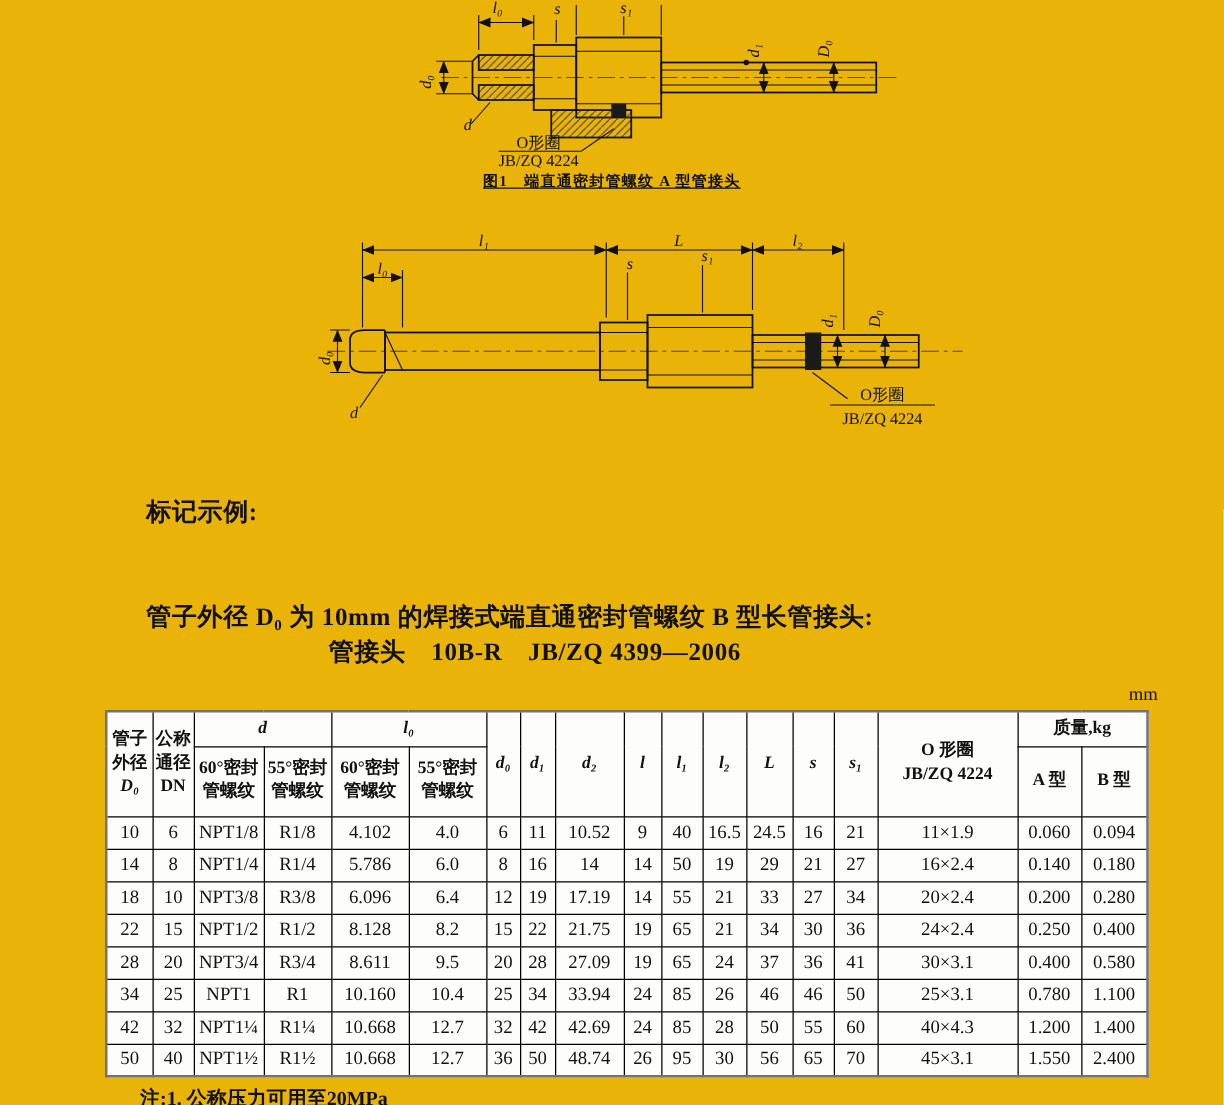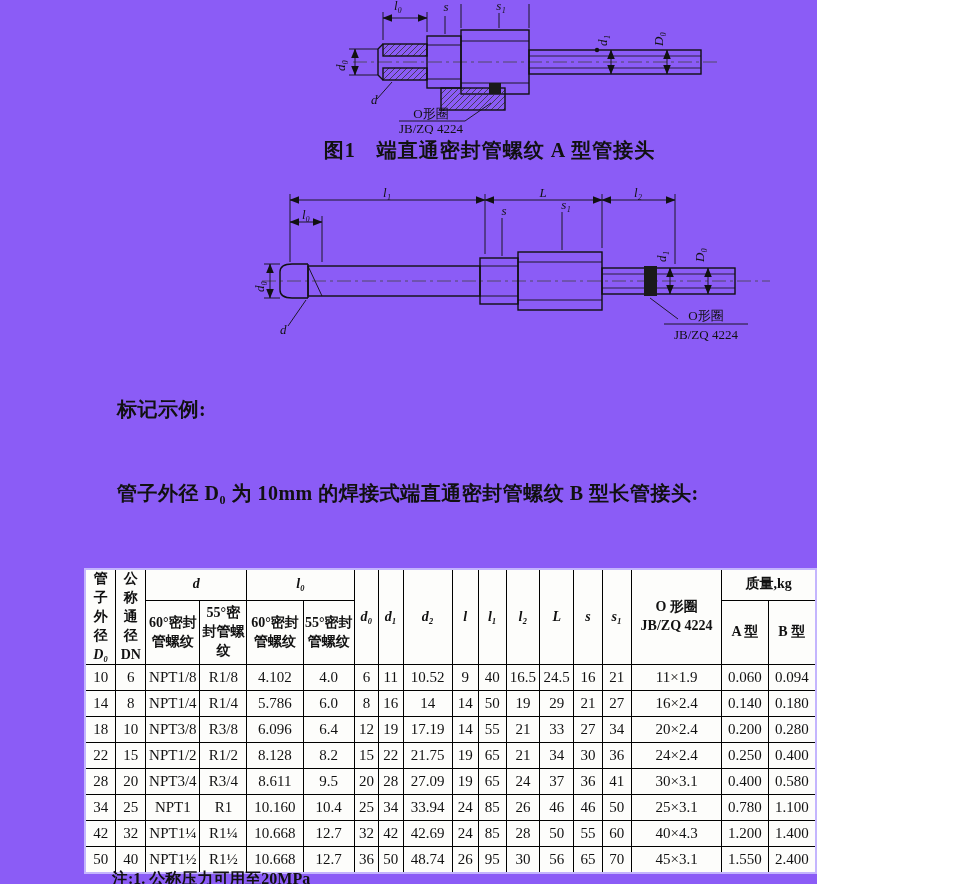--- a/index.html
+++ b/index.html
@@ -1,35 +1,35 @@
 <!DOCTYPE html>
 <html><head>
 <meta charset="utf-8">
 <style>
   * { margin:0; padding:0; box-sizing:border-box; }
   html,body { background:#ffffff; }
   .page {
-    position:relative; width:817px; height:884px; overflow:hidden;
-    background:#8b5cf6; color:#111;
+    position:relative; width:979px; height:884px; overflow:hidden;
+    background:#eab308; color:#111;
     font-family:"Liberation Serif","DejaVu Serif",serif;
   }
   .abs { position:absolute; }
   .caption {
     position:absolute; left:0; width:979px; text-align:center;
-    font-weight:bold; font-size:20px; letter-spacing:1px; white-space:nowrap;
+    font-weight:bold; font-size:12px; letter-spacing:1px; white-space:nowrap;text-decoration:underline;
   }
   .markline {
     position:absolute; font-size:20px; font-weight:600;
     letter-spacing:0.5px; white-space:nowrap;
   }
   .tbl-title { position:absolute; font-weight:bold; font-size:16px; }
   .unit { position:absolute; font-size:15px; }
   table.dim {
     position:absolute; left:84px; top:568px;
-    border-collapse:collapse; border:2px solid #c4b5fd; table-layout:fixed;
+    border-collapse:collapse; border:2px solid #737373; table-layout:fixed;
     background:#fdfdfb;
   }
   .dim th, .dim td {
     border:1px solid #000; text-align:center; vertical-align:middle;
     font-size:15px; padding:0 1px; white-space:nowrap; overflow:hidden;
   }
   .dim thead th { font-size:14px; font-weight:600; line-height:1.35; white-space:normal; }
   .dim thead tr:nth-child(1) { height:28px; }
   .dim thead tr:nth-child(2) { height:56px; }
   .dim tbody td { height:26px; font-weight:normal; }
@@ -140,20 +140,21 @@
     <text class="var" transform="translate(416,76) rotate(-90)">d₁</text>
     <text class="var" transform="translate(454,76) rotate(-90)">D₀</text>
     <text class="var" transform="translate(14,106) rotate(-90)">d₀</text>
     <text class="var" x="30" y="148">d</text>
     <text x="456" y="134" text-anchor="middle">O形圈</text>
     <text x="456" y="153" text-anchor="middle">JB/ZQ 4224</text>
   </svg>
 
   <div class="markline" style="left:117px; top:396px;">标记示例:</div>
   <div class="markline" style="left:117px; top:480px;">管子外径 D₀ 为 10mm 的焊接式端直通密封管螺纹 B 型长管接头:</div>
+  <div class="markline" style="left:263px; top:508px;">管接头　10B-R　JB/ZQ 4399—2006</div>
 
   <div class="tbl-title" style="left:553px; top:546px;margin-top:28px;">表1</div>
   <div class="unit" style="left:903px; top:548px;font-family:Liberation Serif, serif;">mm</div>
 
   <table class="dim">
     <colgroup>
       <col style="width:37px">
         <col style="width:33px">
       <col style="width:56px">
         <col style="width:54px">

